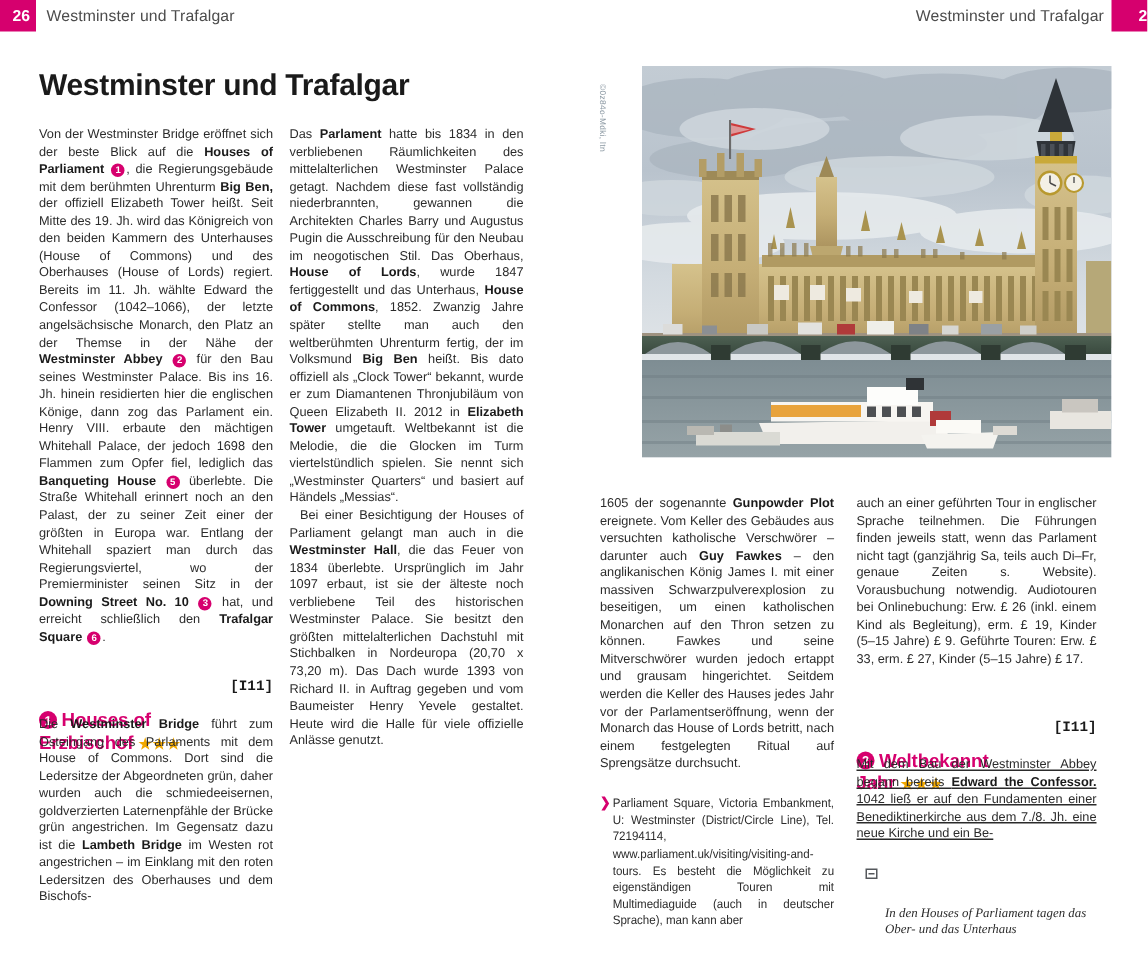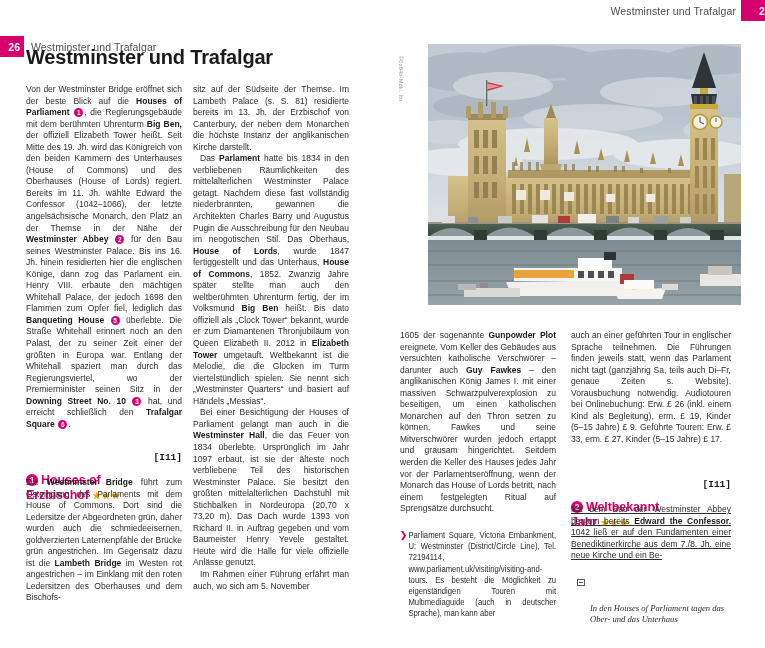--- a/index.html
+++ b/index.html
@@ -16,21 +16,21 @@
     position:absolute;top:5px;
     font-size:10.5px;color:#4c4c4c;white-space:nowrap;
     letter-spacing:.1px;
   }
   .folio{
     position:absolute;top:0;width:22px;height:22px;
     background:#d6006e;color:#fff;
     font-size:10.5px;font-weight:bold;
     display:flex;align-items:center;justify-content:center;
   }
-  #runhead-left{left:0;width:382px;margin-top:36px;}
+  #runhead-left{left:0;width:382px;}
   #runhead-left .folio{left:0;top:0;width:24px;height:21px;justify-content:flex-end;padding-right:4px;box-sizing:border-box;}
   #runhead-left .label{left:31px;}
   #runhead-right{left:383px;width:382px;}
   #runhead-right .folio{right:0;top:0;width:24px;height:21px;justify-content:flex-start;padding-left:18px;box-sizing:border-box;}
   #runhead-right .label{right:29px;}
 
   
   #page-title{
     position:absolute;left:26px;top:46px;
     font-size:20px;font-weight:bold;color:#1a1a1a;
@@ -155,24 +155,22 @@
   <div class="label">Westminster und Trafalgar</div>
 </div>
 
 <div id="page-title">Westminster und Trafalgar</div>
 
 <div class="col" id="col1">
   <p>Von der Westminster Bridge eröffnet sich der beste Blick auf die <b>Houses of Parliament</b> <span class="marker">1</span>, die Regierungsgebäude mit dem berühmten Uhrenturm <b>Big Ben,</b> der offiziell Elizabeth Tower heißt. Seit Mitte des 19. Jh. wird das Königreich von den beiden Kammern des Unterhauses (House of Commons) und des Oberhauses (House of Lords) regiert. Bereits im 11. Jh. wählte Edward the Confessor (1042–1066), der letzte angelsächsische Monarch, den Platz an der Themse in der Nähe der <b>Westminster Abbey</b> <span class="marker">2</span> für den Bau seines Westminster Palace. Bis ins 16. Jh. hinein residierten hier die englischen Könige, dann zog das Parlament ein. Henry VIII. erbaute den mächtigen Whitehall Palace, der jedoch 1698 den Flammen zum Opfer fiel, lediglich das <b>Banqueting House</b> <span class="marker">5</span> überlebte. Die Straße Whitehall erinnert noch an den Palast, der zu seiner Zeit einer der größten in Europa war. Entlang der Whitehall spaziert man durch das Regierungsviertel, wo der Premierminister seinen Sitz in der <b>Downing Street No. 10</b> <span class="marker">3</span> hat, und erreicht schließlich den <b>Trafalgar Square</b> <span class="marker">6</span>.</p>
 </div>
 
 <div class="col" id="col2">
-  <p>sitz auf der Südseite der Themse. Im Lambeth Palace (s. S. 81) residierte bereits im 13. Jh. der Erzbischof von Canterbury, der neben dem Monarchen die höchste Instanz der anglikanischen Kirche darstellt.</p>
   <p>Das <b>Parlament</b> hatte bis 1834 in den verbliebenen Räumlichkeiten des mittelalterlichen Westminster Palace getagt. Nachdem diese fast vollständig niederbrannten, gewannen die Architekten Charles Barry und Augustus Pugin die Ausschreibung für den Neubau im neogotischen Stil. Das Oberhaus, <b>House of Lords</b>, wurde 1847 fertiggestellt und das Unterhaus, <b>House of Commons</b>, 1852. Zwanzig Jahre später stellte man auch den weltberühmten Uhrenturm fertig, der im Volksmund <b>Big Ben</b> heißt. Bis dato offiziell als „Clock Tower“ bekannt, wurde er zum Diamantenen Thronjubiläum von Queen Elizabeth II. 2012 in <b>Elizabeth Tower</b> umgetauft. Weltbekannt ist die Melodie, die die Glocken im Turm viertelstündlich spielen. Sie nennt sich „Westminster Quarters“ und basiert auf Händels „Messias“.</p>
   <p>Bei einer Besichtigung der Houses of Parliament gelangt man auch in die <b>Westminster Hall</b>, die das Feuer von 1834 überlebte. Ursprünglich im Jahr 1097 erbaut, ist sie der älteste noch verbliebene Teil des historischen Westminster Palace. Sie besitzt den größten mittelalterlichen Dachstuhl mit Stichbalken in Nordeuropa (20,70 x 73,20 m). Das Dach wurde 1393 von Richard II. in Auftrag gegeben und vom Baumeister Henry Yevele gestaltet. Heute wird die Halle für viele offizielle Anlässe genutzt.</p>
-  <p>Im Rahmen einer Führung erfährt man auch, wo sich am 5. November</p>
 </div>
 
 <div class="col" id="col3">
   <p>1605 der sogenannte <b>Gunpowder Plot</b> ereignete. Vom Keller des Gebäudes aus versuchten katholische Verschwörer – darunter auch <b>Guy Fawkes</b> – den anglikanischen König James I. mit einer massiven Schwarzpulverexplosion zu beseitigen, um einen katholischen Monarchen auf den Thron setzen zu können. Fawkes und seine Mitverschwörer wurden jedoch ertappt und grausam hingerichtet. Seitdem werden die Keller des Hauses jedes Jahr vor der Parlamentseröffnung, wenn der Monarch das House of Lords betritt, nach einem festgelegten Ritual auf Sprengsätze durchsucht.</p>
 </div>
 
 <div class="col" id="col4">
   <p>auch an einer geführten Tour in englischer Sprache teilnehmen. Die Führungen finden jeweils statt, wenn das Parlament nicht tagt (ganzjährig Sa, teils auch Di–Fr, genaue Zeiten s. Website). Vorausbuchung notwendig. Audiotouren bei Onlinebuchung: Erw. £ 26 (inkl. einem Kind als Begleitung), erm. £ 19, Kinder (5–15 Jahre) £ 9. Geführte Touren: Erw. £ 33, erm. £ 27, Kinder (5–15 Jahre) £ 17.</p>
 </div>
 

